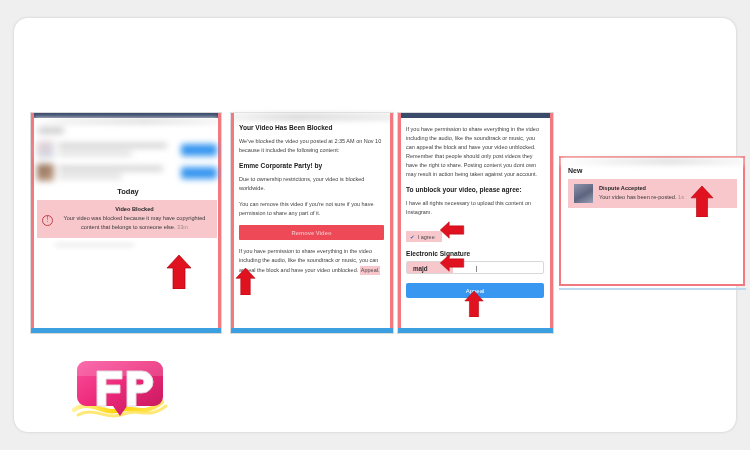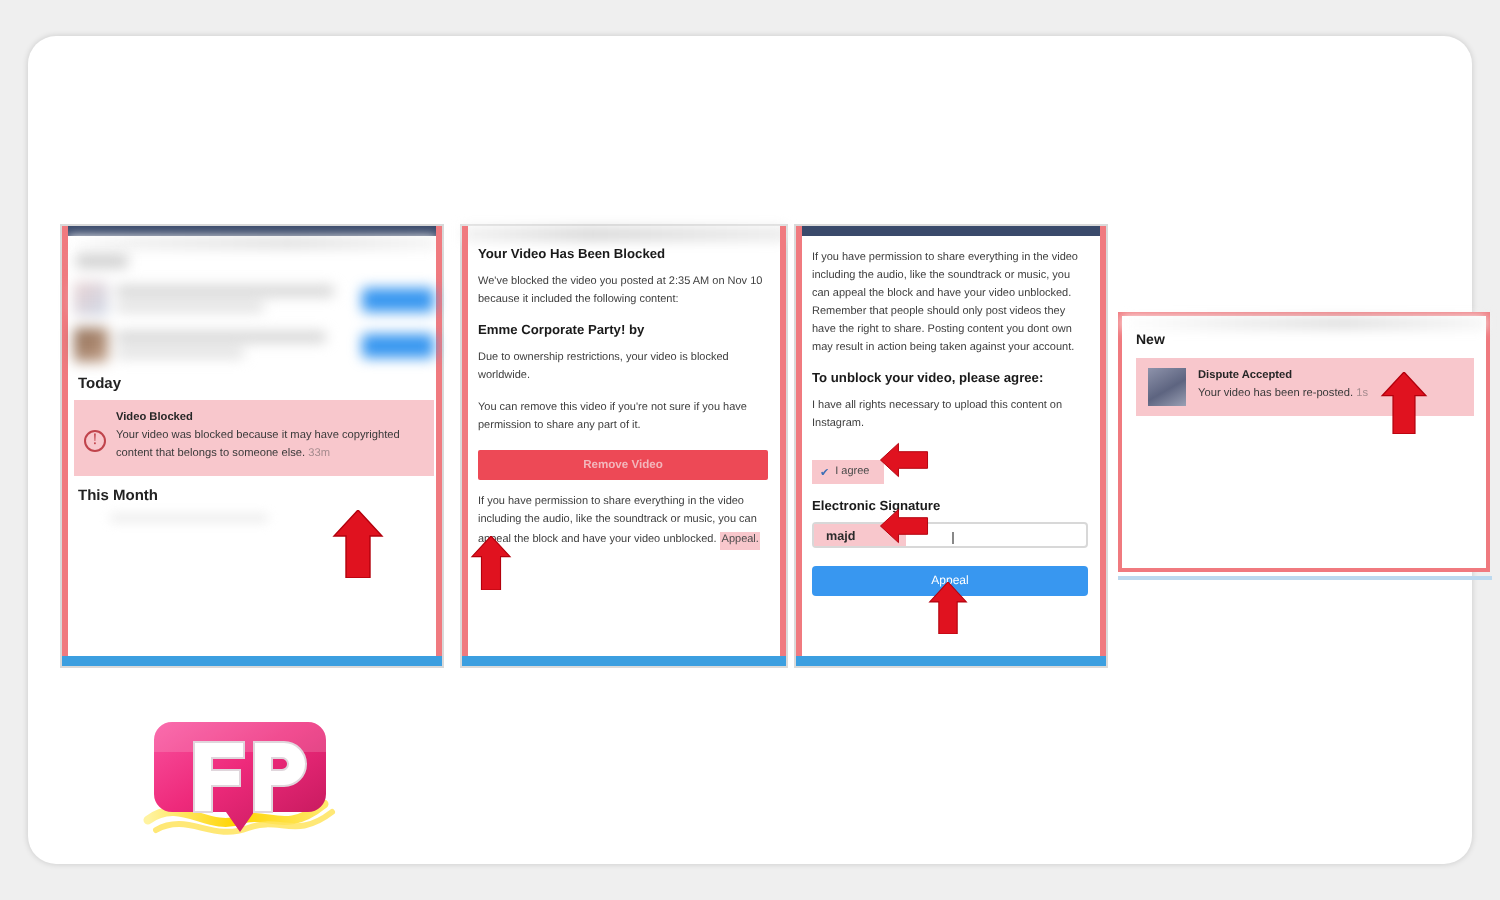--- a/index.html
+++ b/index.html
@@ -33,21 +33,21 @@
     position:absolute; top:0; bottom:0; width:3px;
     background:#f07a7f;
   }
   .edge-l { left:0; } .edge-r { right:0; }
 
   
   .blur { filter: blur(3.2px); }
   .blur2 { filter: blur(2.6px); }
 
   
-  #p1 { left:16px; top:94px; width:192px; height:222px; border:1px solid #d9d9d9; }
+  #p1 { left:16px; top:94px; width:192px; height:222px; border:1px solid #d9d9d9;text-align:center; }
   #p1 .p1topstrip{
     position:absolute; left:3px; right:3px; top:5px; height:7px;
     background: linear-gradient(90deg,#ffffff 0%,#f0f0f0 20%,#e4e4e4 60%,#f6f6f6 100%);
   }
   .p1inner { position:absolute; left:6px; right:4px; top:12px; bottom:6px; }
   .skelline { background:#cfcfcf; border-radius:2px; }
   .p1row { display:flex; align-items:center; gap:4px; margin-bottom:6px; }
   .p1avatar { width:17px; height:17px; border-radius:2px; flex:0 0 auto; }
   .p1btn { width:36px; height:12px; background:#3897f0; border-radius:2px; flex:0 0 auto; }
   .sect-head { font-size:7.5px; font-weight:bold; color:#222; margin:5px 0 4px 2px; }
@@ -176,21 +176,20 @@
 
         <div class="notif">
           <div class="warnicon"></div>
           <div class="notif-body">
             <div class="notif-title">Video Blocked</div>
             <span>Your video was blocked because it may have copyrighted content that belongs to someone else.</span>
             <span class="notif-time">33m</span>
           </div>
         </div>
 
-        <div class="sect-head">This Month</div>
 
         <div class="blur2">
           <div class="skelline" style="width:44%;height:4px;background:#ebebeb;margin:5px 0 0 18px;"></div>
         </div>
       </div>
 
       <div class="bluebar" style="bottom:0;"></div>
     </div>
 
     <div class="arrow-up" style="left:152px; top:237px;">

